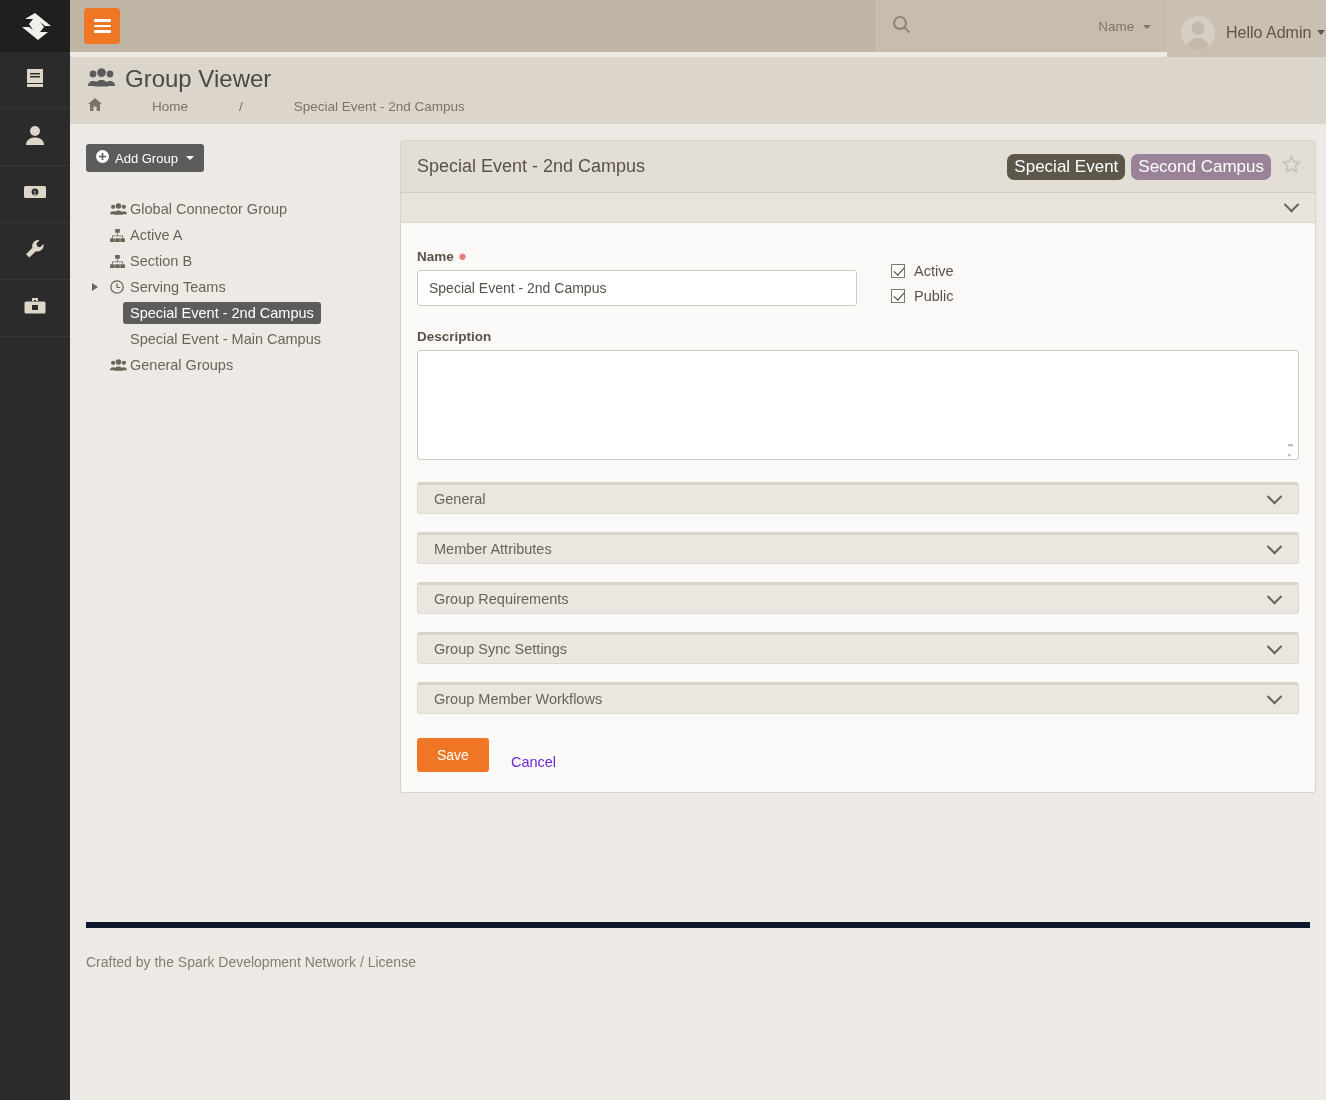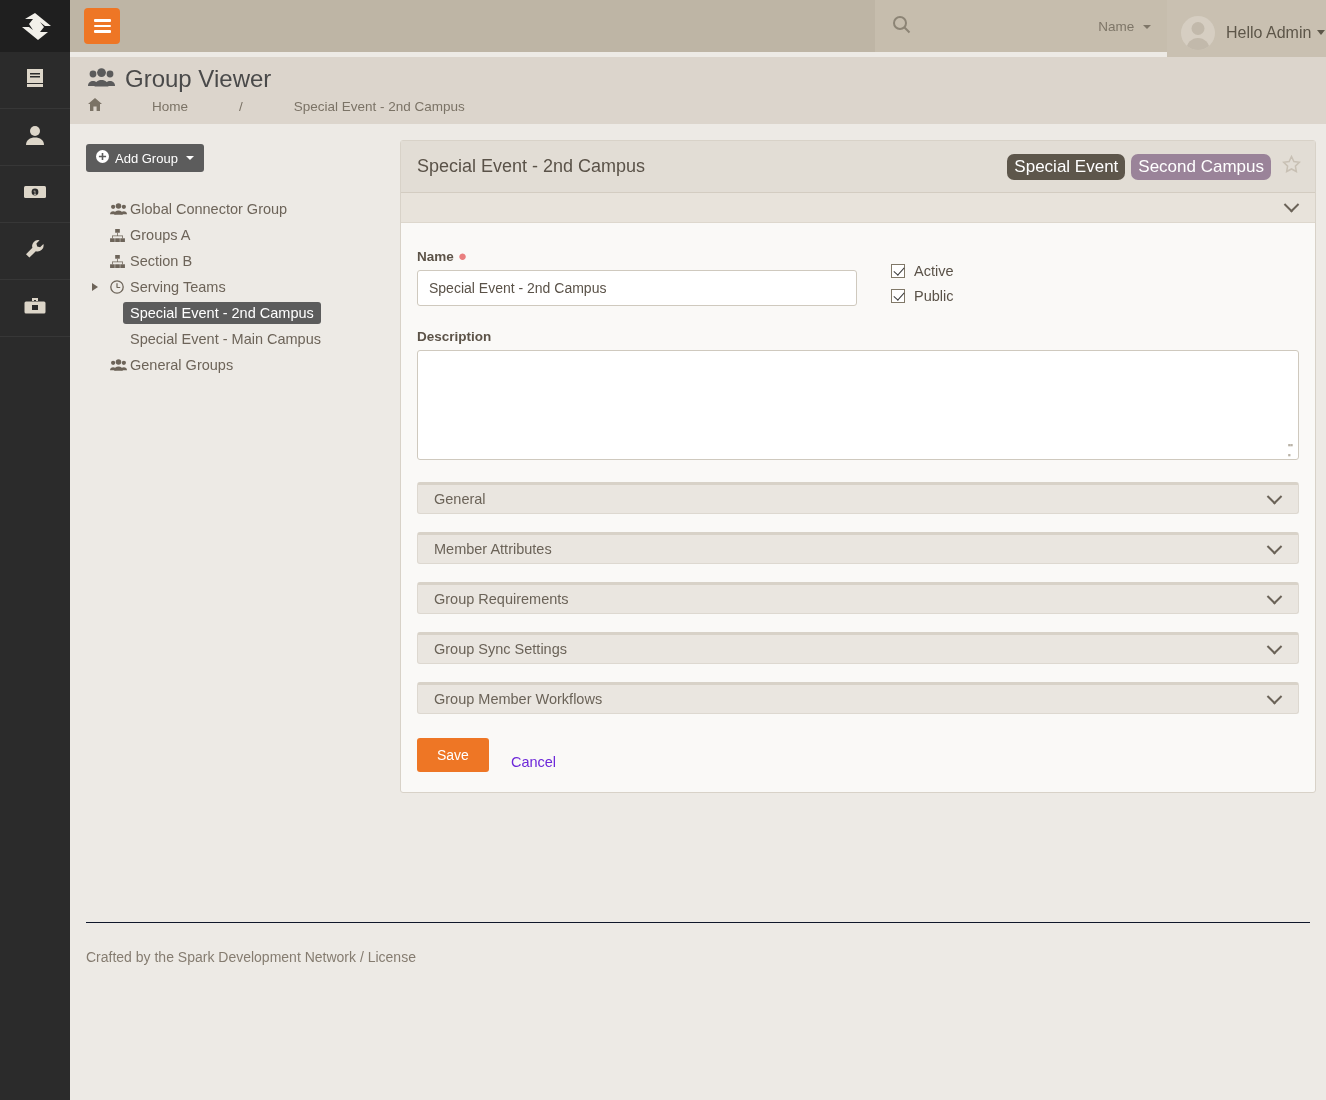--- a/index.html
+++ b/index.html
@@ -235,21 +235,21 @@
     padding:9px 20px; cursor:pointer;
   }
   .btn-cancel {
     margin-left:22px; color:#6a9ad0; font-size:14.5px;
     text-decoration:none; cursor:pointer;
   }
 
   
   #footer {
     position:absolute; left:16px; right:16px; top:798px;
-    border-top:1px solid #0f172a; padding-top:26px;
+    border-top:6px solid #0f172a; padding-top:26px;
     font-size:14px; color:#857c70;
   }
   #footer a { color:#857c70; text-decoration:none; cursor:pointer; }
 </style>
 </head>
 <body>
 
 <div id="rail">
   <div class="logo-cell">
     <svg width="34" height="30" viewBox="0 0 34 30" aria-hidden="true">
@@ -390,21 +390,21 @@
       <div class="tnode">
         <span class="ticon">
           <svg width="15" height="13" viewBox="0 0 16 14">
               <rect x="5.5" y="0" width="5" height="4"></rect>
               <rect x="0" y="10" width="5" height="4"></rect>
               <rect x="5.5" y="10" width="5" height="4"></rect>
               <rect x="11" y="10" width="5" height="4"></rect>
               <path d="M7.6 4h0.8v3h-0.8zM2.1 7h11.8v0.9H2.1zM2.1 7h0.8v3h-0.8zM13.1 7h0.8v3h-0.8z"></path>
             </svg>
         </span>
-        <span class="tlabel">Groups A</span>
+        <span class="tlabel">Active A</span>
       </div>
 
       <div class="tnode">
         <span class="ticon">
           <svg width="15" height="13" viewBox="0 0 16 14">
               <rect x="5.5" y="0" width="5" height="4"></rect>
               <rect x="0" y="10" width="5" height="4"></rect>
               <rect x="5.5" y="10" width="5" height="4"></rect>
               <rect x="11" y="10" width="5" height="4"></rect>
               <path d="M7.6 4h0.8v3h-0.8zM2.1 7h11.8v0.9H2.1zM2.1 7h0.8v3h-0.8zM13.1 7h0.8v3h-0.8z"></path>

